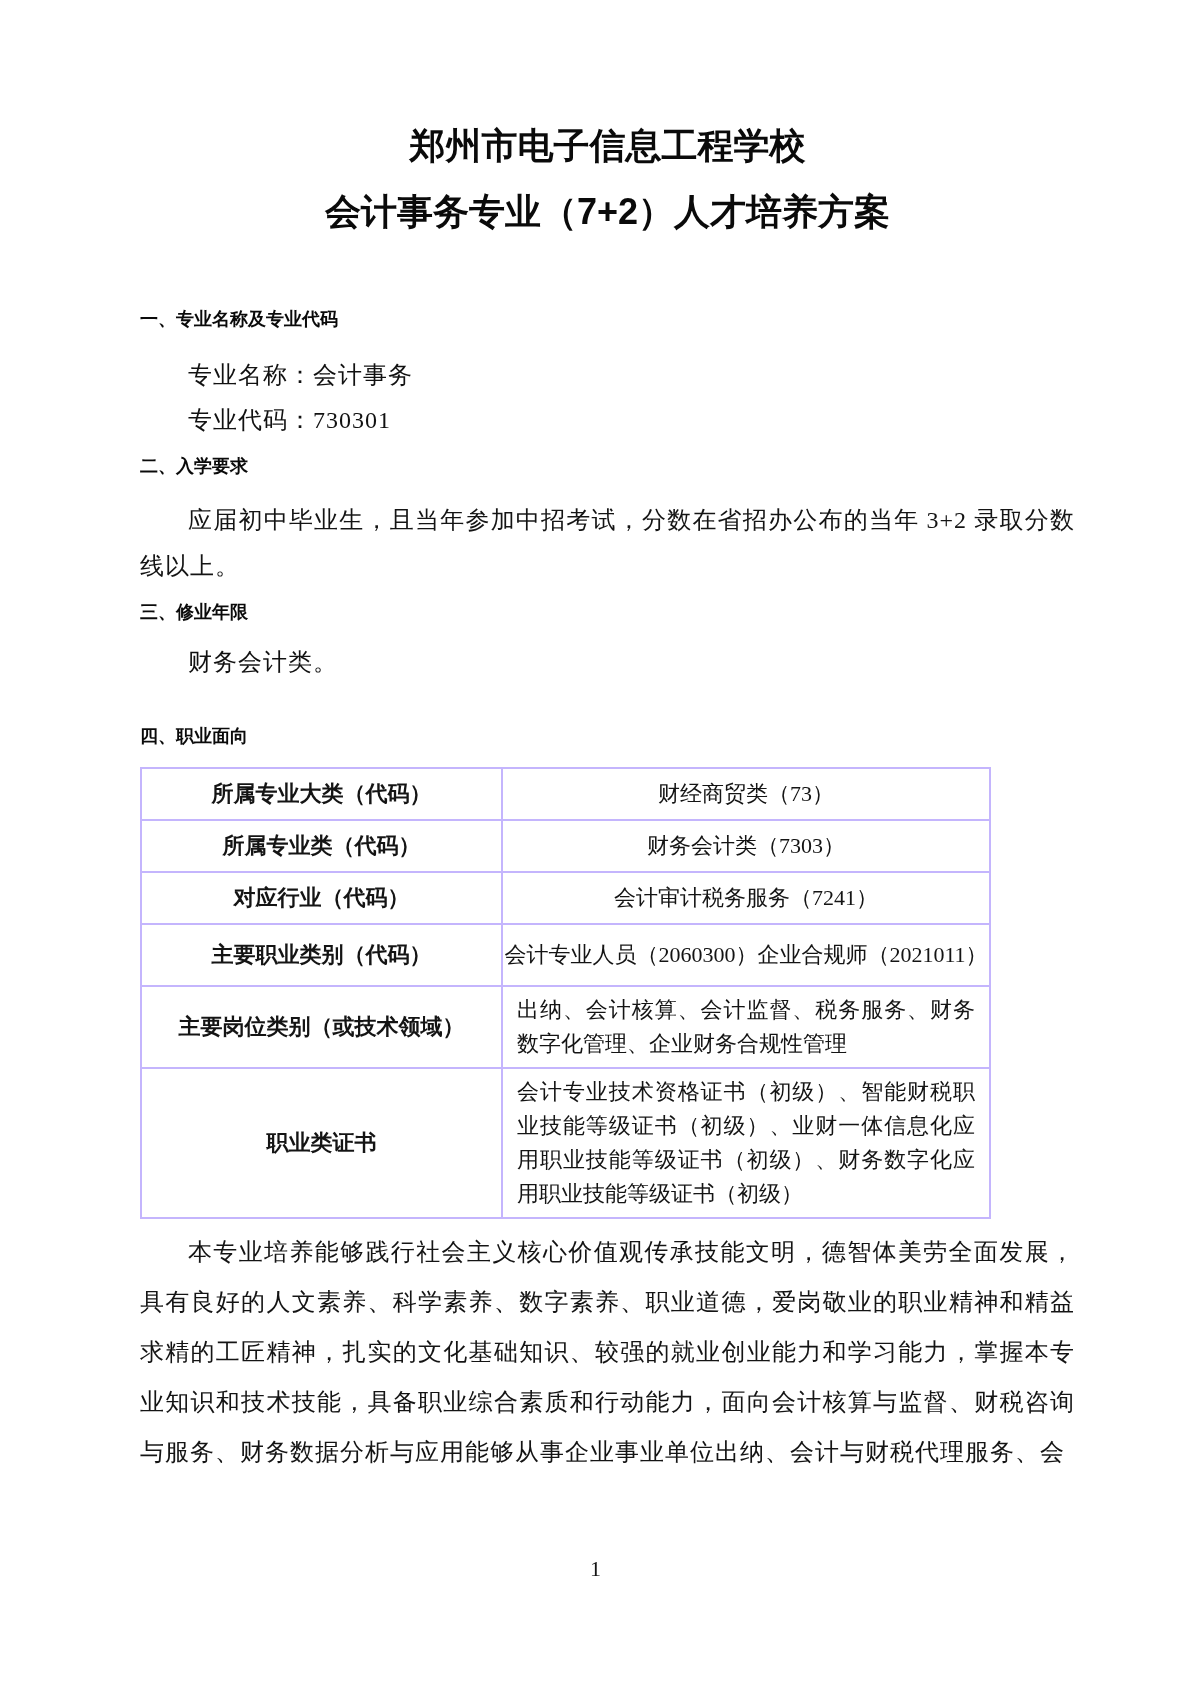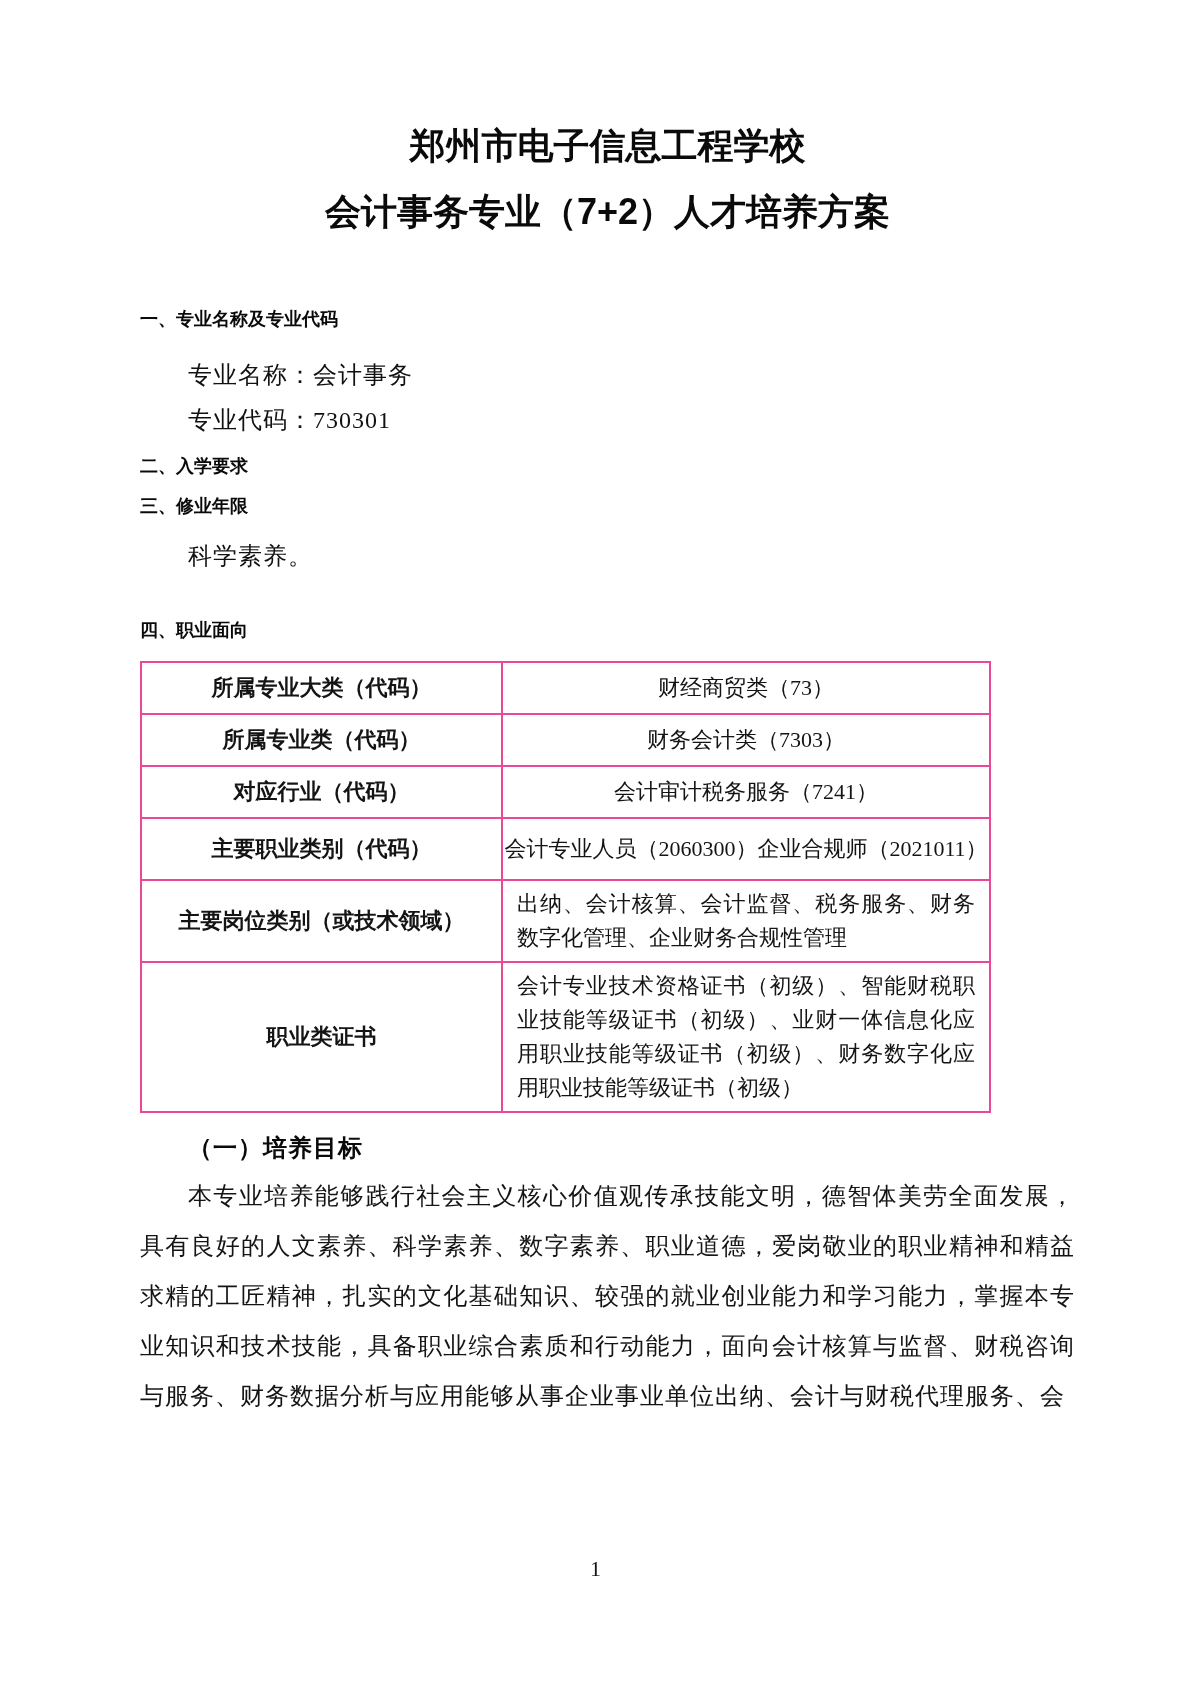--- a/index.html
+++ b/index.html
@@ -66,21 +66,21 @@
     letter-spacing: 1px;
     color: #0a0a0a;
   }
   table.career {
     margin-top: 14px;
     width: 851px;
     border-collapse: collapse;
     table-layout: fixed;
   }
   table.career td {
-    border: 2px solid #ec4899;
+    border: 2px solid #c4b5fd;
     font-size: 22px;
     vertical-align: middle;
     color: #141414;
   }
   td.lbl {
     width: 361px;
     text-align: center;
     font-weight: 700;
     color: #0a0a0a;
   }
@@ -111,23 +111,24 @@
   <div class="content">
 
     <div class="doc-title l1">郑州市电子信息工程学校</div>
     <div class="doc-title l2">会计事务专业（7+2）人才培养方案</div>
 
     <h2 class="sec s1">一、专业名称及专业代码</h2>
     <div class="indent-line i1">专业名称：会计事务</div>
     <div class="indent-line i2">专业代码：730301</div>
 
     <h2 class="sec s2">二、入学要求</h2>
+    <div class="para p2">应届初中毕业生，且当年参加中招考试，分数在省招办公布的当年 3+2 录取分数线以上。</div>
 
     <h2 class="sec s3">三、修业年限</h2>
-    <div class="indent-line i3">科学素养。</div>
+    <div class="indent-line i3">财务会计类。</div>
 
     <h2 class="sec s4">四、职业面向</h2>
 
     <table class="career">
       <tbody>
         <tr class="r1">
           <td class="lbl">所属专业大类（代码）</td>
           <td class="val">财经商贸类（73）</td>
         </tr>
         <tr class="r2">
@@ -146,19 +147,18 @@
           <td class="lbl">主要岗位类别（或技术领域）</td>
           <td class="val flow">出纳、会计核算、会计监督、税务服务、财务数字化管理、企业财务合规性管理</td>
         </tr>
         <tr class="r6">
           <td class="lbl">职业类证书</td>
           <td class="val flow">会计专业技术资格证书（初级）、智能财税职业技能等级证书（初级）、业财一体信息化应用职业技能等级证书（初级）、财务数字化应用职业技能等级证书（初级）</td>
         </tr>
       </tbody>
     </table>
 
-    <div class="sub-head">（一）培养目标</div>
     <div class="para p5">本专业培养能够践行社会主义核心价值观传承技能文明，德智体美劳全面发展，具有良好的人文素养、科学素养、数字素养、职业道德，爱岗敬业的职业精神和精益求精的工匠精神，扎实的文化基础知识、较强的就业创业能力和学习能力，掌握本专业知识和技术技能，具备职业综合素质和行动能力，面向会计核算与监督、财税咨询与服务、财务数据分析与应用能够从事企业事业单位出纳、会计与财税代理服务、会</div>
 
   </div>
 
   <div class="page-num">1</div>
 </div>
 
 </body></html>

